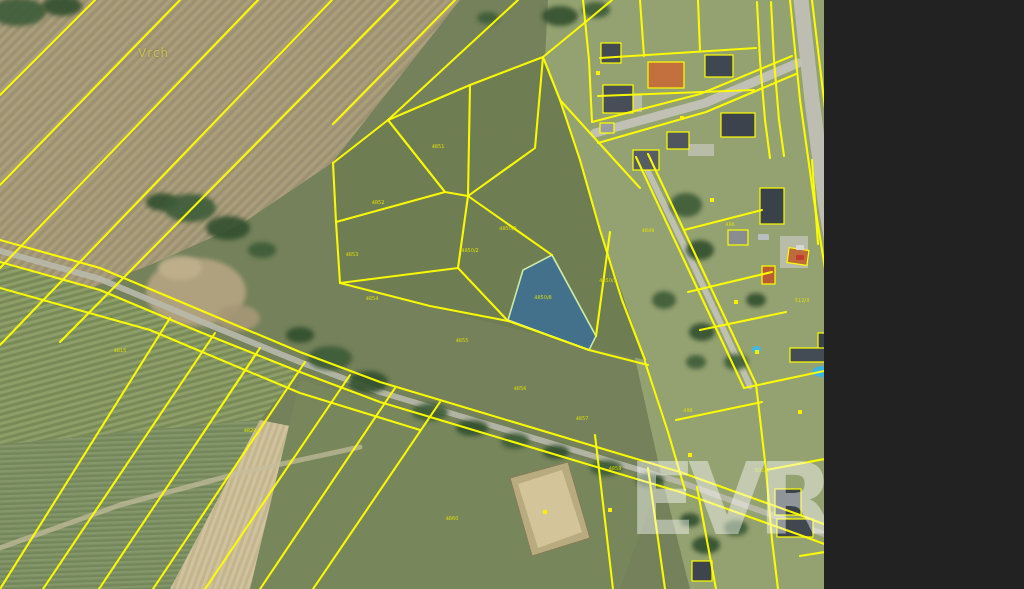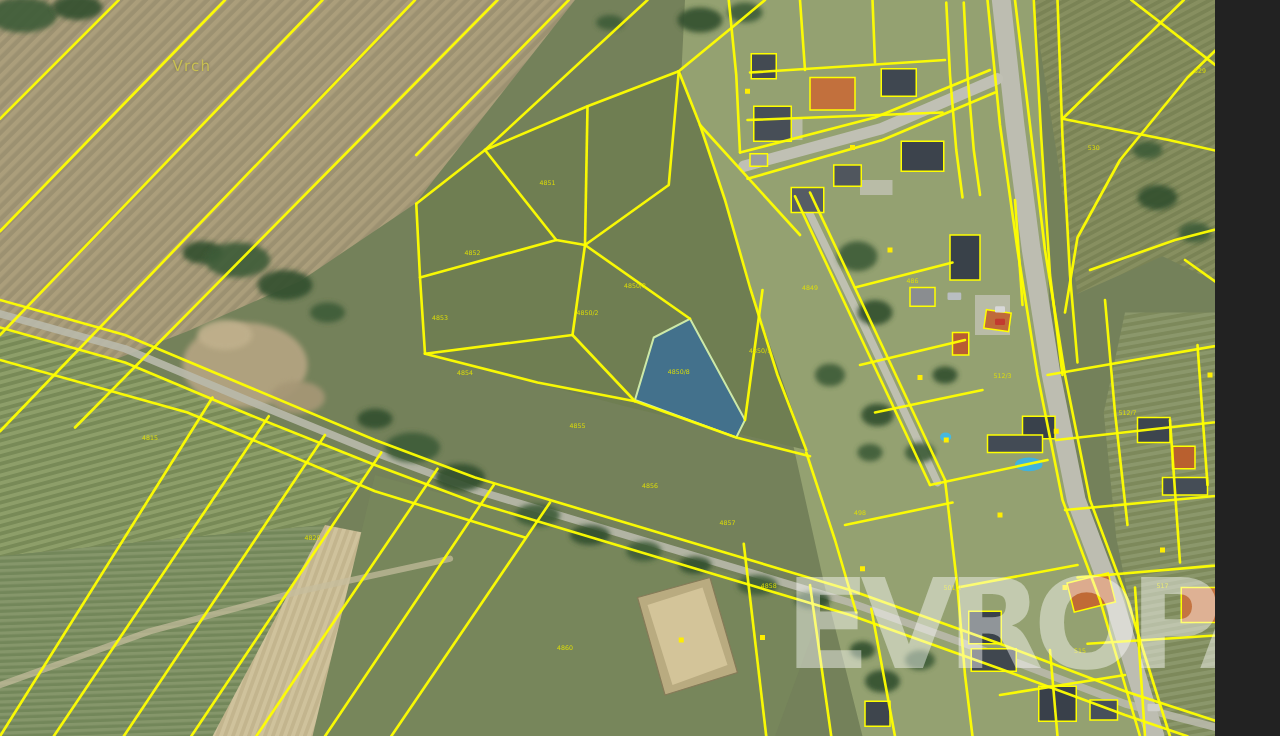--- a/index.html
+++ b/index.html
@@ -1,16 +1,16 @@
 <!DOCTYPE html>
 <html><head>
 <meta charset="utf-8">
 <style>
   html,body{margin:0;padding:0;background:#222;}
-  .stage{position:relative;width:972px;height:589px;overflow:hidden;
+  .stage{position:relative;width:824px;height:589px;overflow:hidden;
          font-family:"DejaVu Sans",sans-serif;background:#b91c1c;}
   .stage svg{position:absolute;left:0;top:0;}
   .place-label{position:absolute;left:138px;top:46px;color:#c9c052;
                font-size:12px;letter-spacing:1px;text-shadow:0 0 2px rgba(0,0,0,.25);}
   .wm1{position:absolute;left:628px;top:450px;color:rgba(255,255,255,.44);
        font-size:100px;font-weight:800;letter-spacing:-8px;line-height:1;
        white-space:nowrap;pointer-events:none;}
   .wm2{position:absolute;left:637px;top:552px;color:rgba(255,255,255,.78);
        font-size:27px;font-weight:700;letter-spacing:3px;line-height:1;
        white-space:nowrap;pointer-events:none;}

